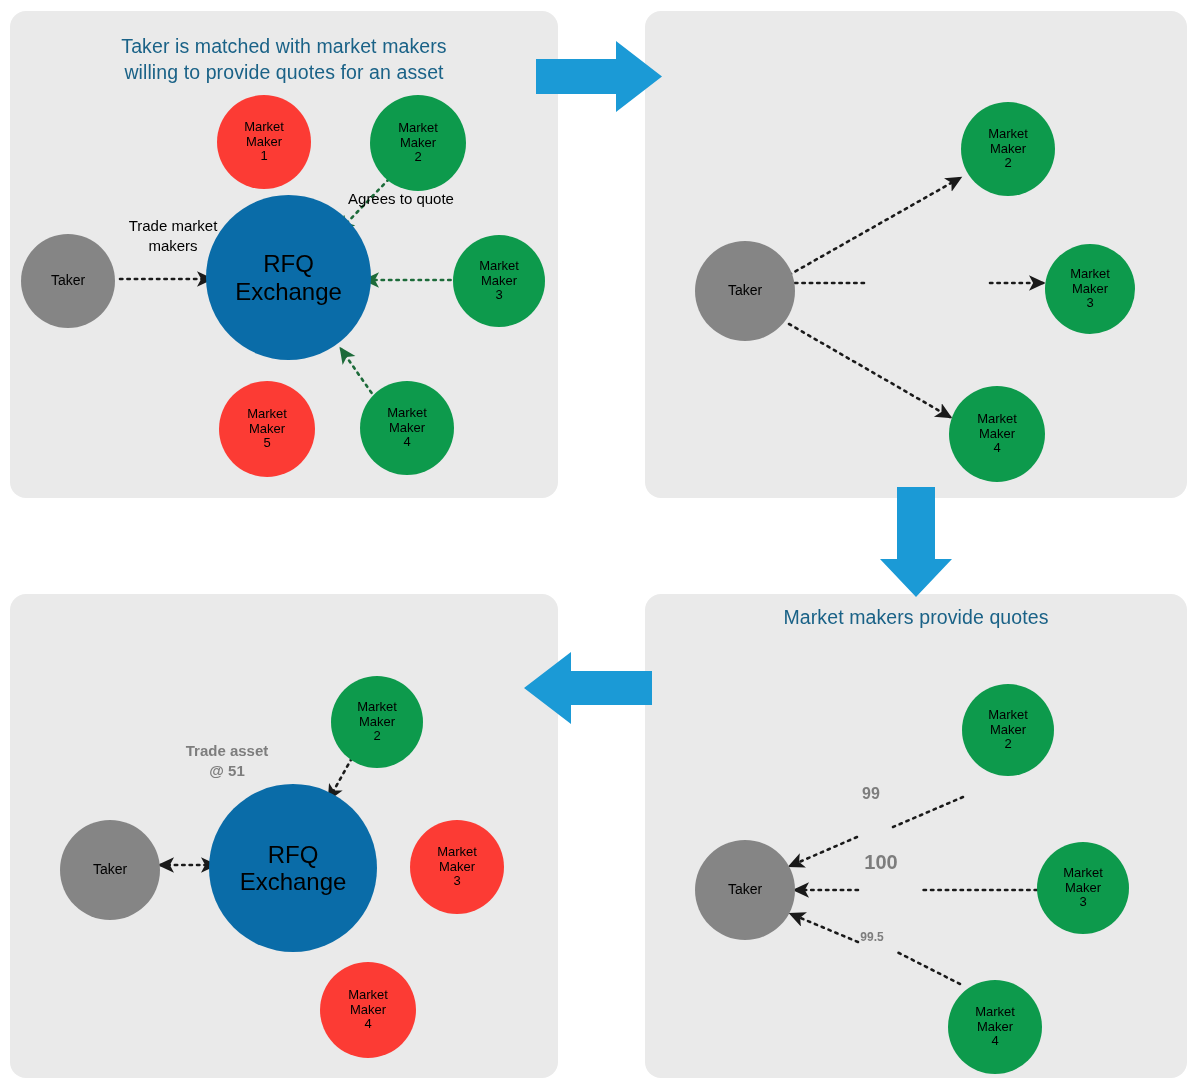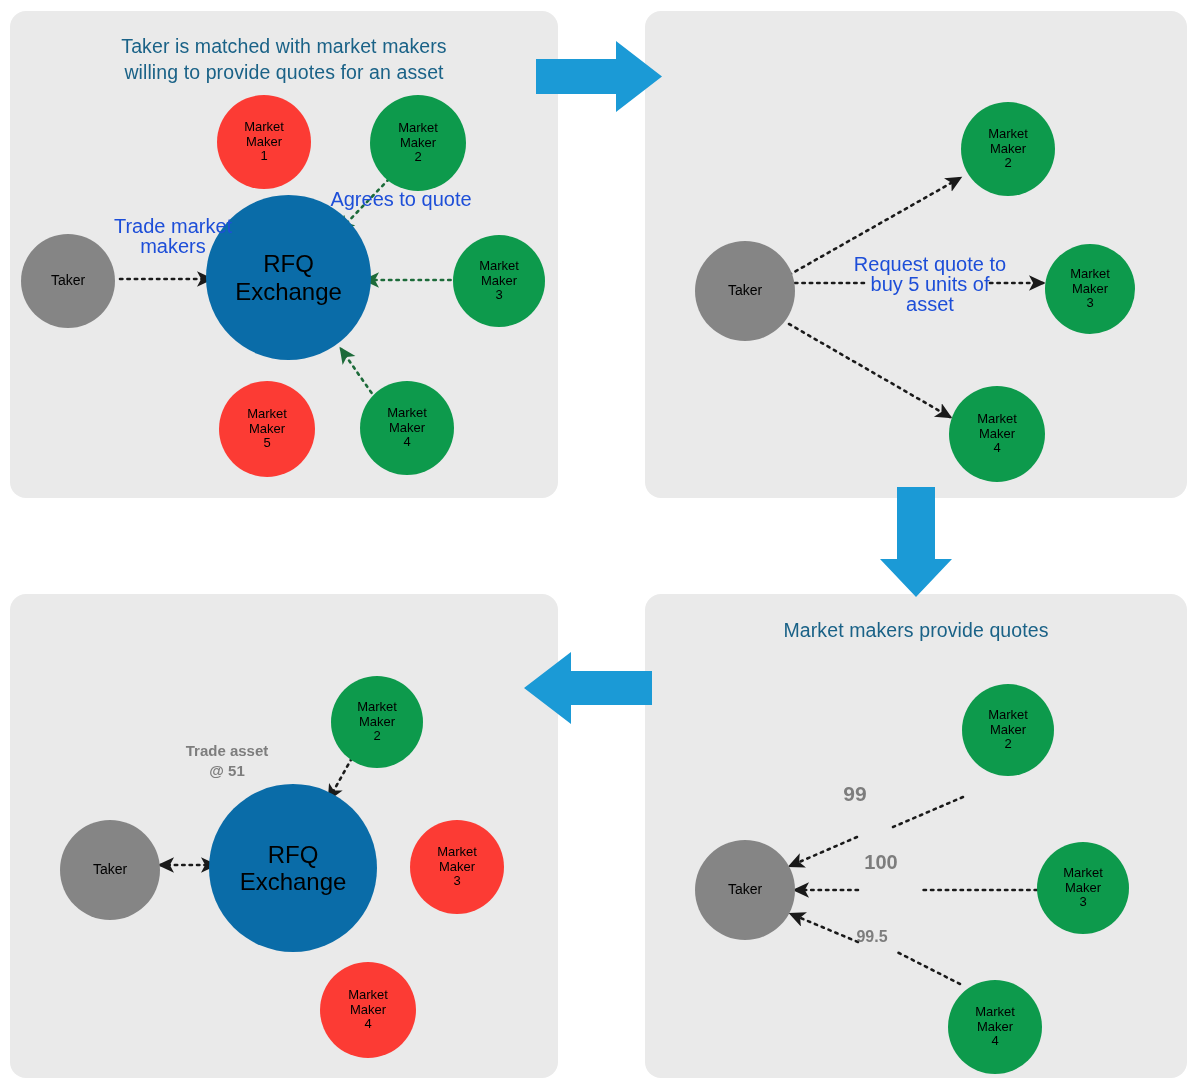--- a/index.html
+++ b/index.html
@@ -39,22 +39,22 @@
     line-height: 1.14;
     z-index: 3;
   }
   .node.green   { background: #0d9a4c; }
   .node.red     { background: #fc3b34; }
   .node.gray    { background: #858585; }
   .node.blue    { background: #0a6ca8; }
 
   .edge-label {
     position: absolute;
-    color: #1d4ed8;
-    font-size: 20px;
+    color: #000000;
+    font-size: 15px;
     line-height: 20px;
     text-align: center;
     white-space: pre-line;
     z-index: 4;
   }
   .edge-label.bold { font-weight: bold; color: #7d7d7d; }
 
   svg.wires { position: absolute; left: 0; top: 0; overflow: visible; z-index: 2; }
 
   .big-arrow { position: absolute; z-index: 5; }
@@ -155,27 +155,24 @@
       <span>Market
 Maker
 3</span>
     </div>
     <div class="node green" style="left:304px; top:375px; width:96px; height:96px; font-size:13px;">
       <span>Market
 Maker
 4</span>
     </div>
 
-    <div class="edge-label" style="left:205px; top:243px; width:160px;">Request quote to
-buy 5 units of
-asset</div>
   </div>
 
   <div class="panel" style="left:645px; top:594px; width:542px; height:484px;">
-    <div class="panel-title" style="top:23px;">Market makers provide quotes</div>
+    <div class="panel-title" style="top:10px;">Market makers provide quotes</div>
 
     <svg class="wires" width="542" height="484">
       <defs>
         <marker id="ah-dark3" markerWidth="7" markerHeight="7" refX="5.4" refY="3" orient="auto">
           <path d="M0,0 L6.4,3 L0,6 L1.6,3 Z" fill="#1a1a1a"></path>
         </marker>
       </defs>
 
       <line x1="318" y1="203" x2="248" y2="233" stroke="#1a1a1a" stroke-width="2.6" stroke-dasharray="2.4 5" stroke-linecap="round"></line>
 
@@ -202,23 +199,23 @@
       <span>Market
 Maker
 3</span>
     </div>
     <div class="node green" style="left:303px; top:386px; width:94px; height:94px; font-size:13px;">
       <span>Market
 Maker
 4</span>
     </div>
 
-    <div class="edge-label bold" style="left:184px; top:190px; width:52px; font-size:21px;">99</div>
+    <div class="edge-label bold" style="left:200px; top:190px; width:52px; font-size:16px;">99</div>
     <div class="edge-label bold" style="left:208px; top:258px; width:56px; font-size:20px;">100</div>
-    <div class="edge-label bold" style="left:196px; top:333px; width:62px; font-size:16px;">99.5</div>
+    <div class="edge-label bold" style="left:196px; top:333px; width:62px; font-size:12px;">99.5</div>
   </div>
 
   <div class="panel" style="left:10px; top:594px; width:548px; height:484px;">
 
     <svg class="wires" width="548" height="484">
       <defs>
         <marker id="ah-dark4" markerWidth="7" markerHeight="7" refX="5.4" refY="3" orient="auto">
           <path d="M0,0 L6.4,3 L0,6 L1.6,3 Z" fill="#1a1a1a"></path>
         </marker>
         <marker id="ah-dark4s" markerWidth="7" markerHeight="7" refX="5.4" refY="3" orient="auto-start-reverse">

